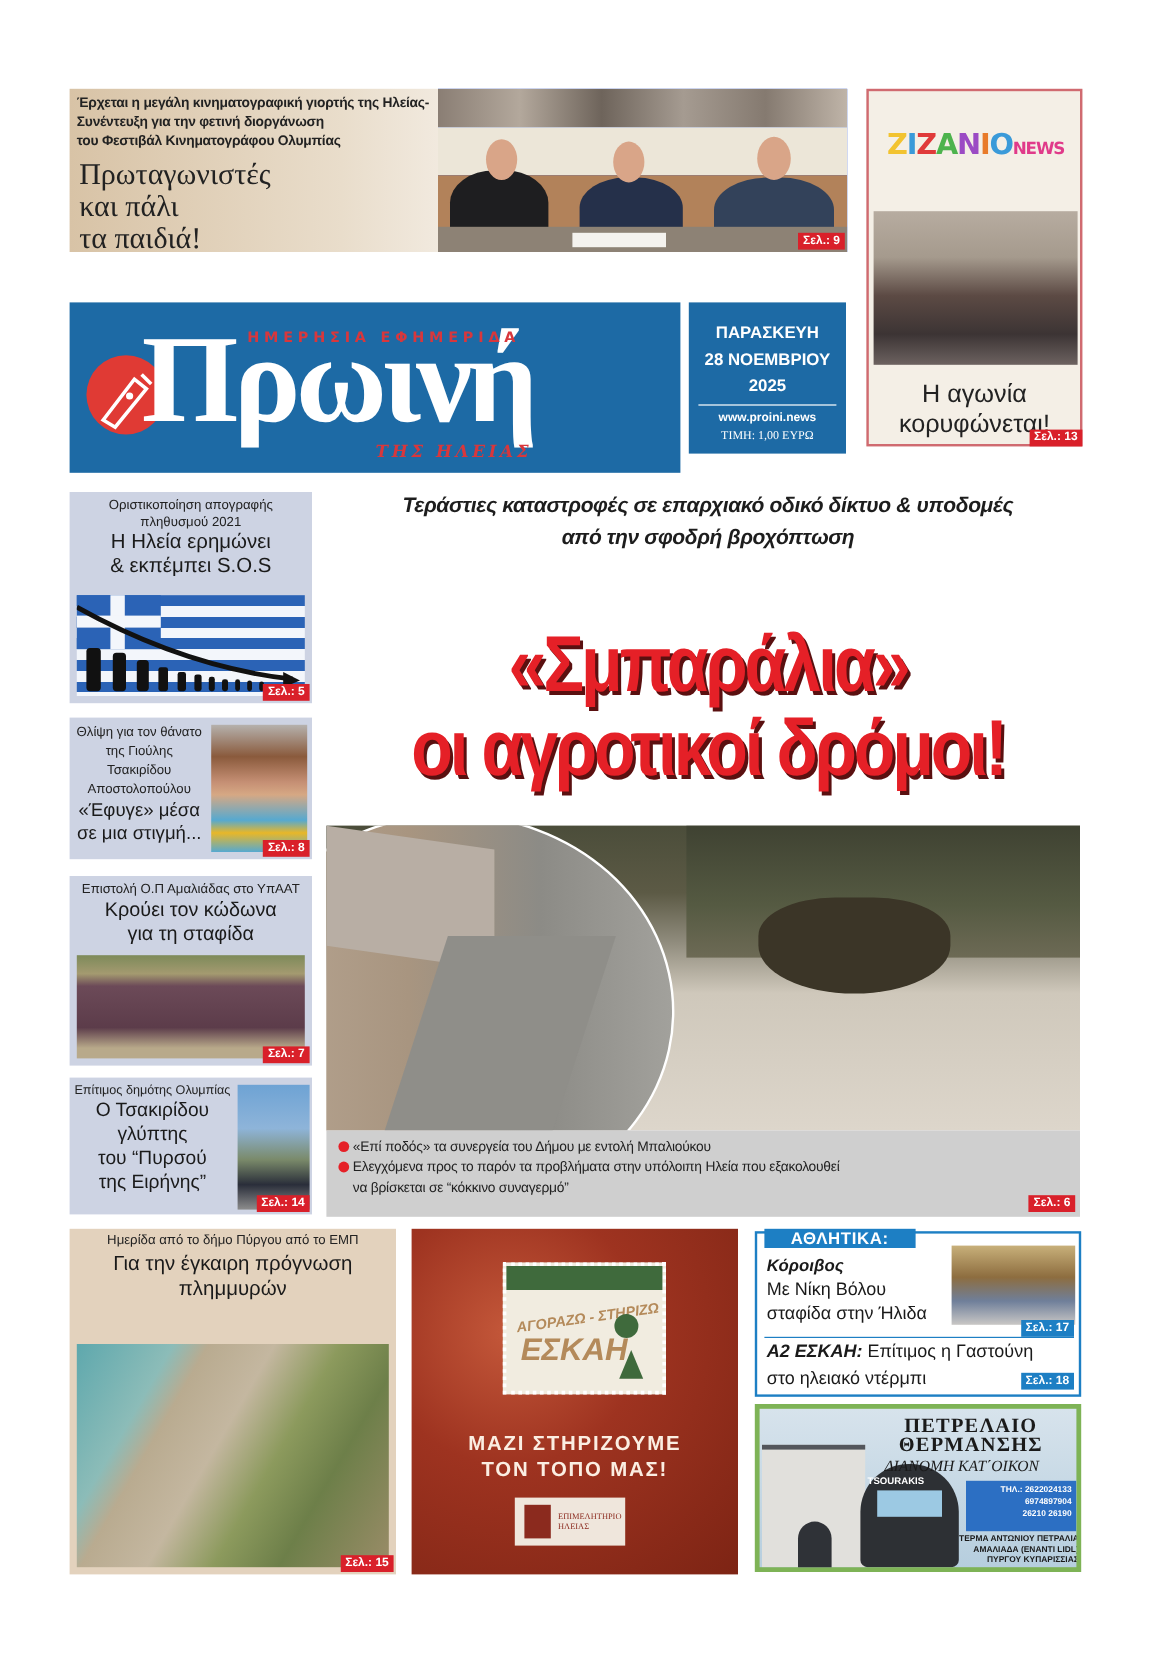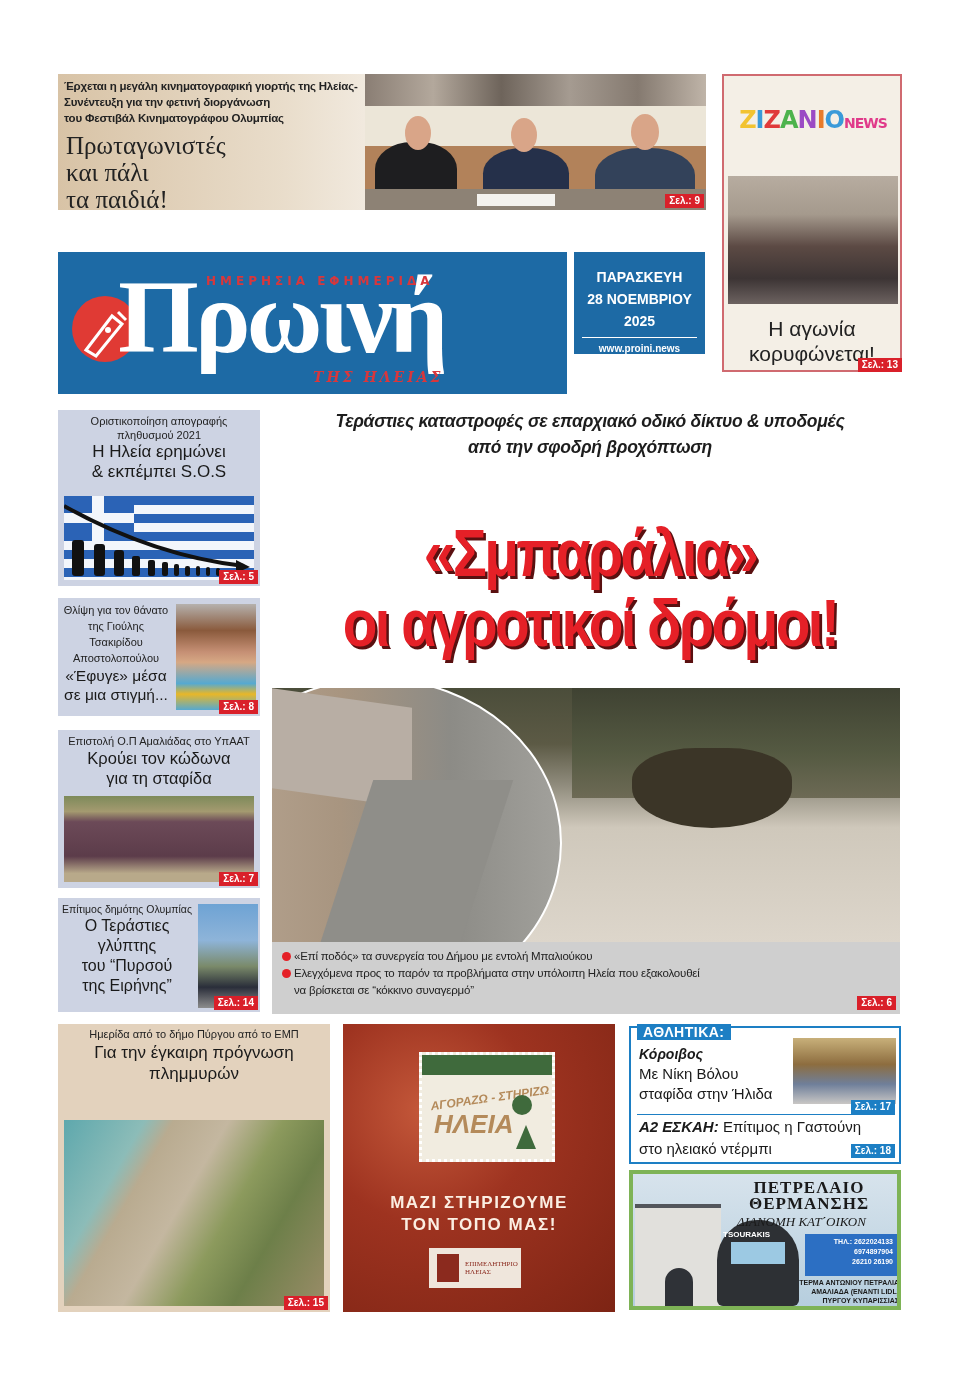--- a/index.html
+++ b/index.html
@@ -26,21 +26,21 @@
   #ziz .logo{position:absolute;left:4px;top:20px;width:170px;height:48px;font-family:"DejaVu Sans",sans-serif;font-weight:bold;font-size:24px;letter-spacing:-1px;text-align:center;line-height:48px}
   #ziz .photo{position:absolute;left:4px;top:100px;width:170px;height:128px;background:linear-gradient(180deg,#b7aca0 0%,#a59a8d 30%,#5c4a44 55%,#3c3434 80%,#6c6260 100%)}
   #ziz .caption{position:absolute;left:0;top:240px;width:100%;text-align:center;font-size:21px;line-height:25px;color:#222}
 
   
   #masthead{left:58px;top:252px;width:509px;height:142px;background:#1d6aa5}
   #masthead .circle{position:absolute;left:14px;top:44px;width:66px;height:66px;border-radius:50%;background:#e03a34}
   #masthead .logo{position:absolute;left:60px;top:10px;font-family:"Liberation Serif",serif;font-weight:bold;font-size:104px;line-height:110px;color:#fff;letter-spacing:-4px}
   #masthead .sub1{position:absolute;left:148px;top:22px;font-family:"DejaVu Sans",sans-serif;font-weight:bold;font-size:12px;letter-spacing:4px;color:#d8373c}
   #masthead .sub2{position:absolute;left:255px;top:117px;font-family:"DejaVu Serif",serif;font-style:italic;font-weight:bold;font-size:14px;letter-spacing:3px;color:#d8373c}
-  #datebox{left:574px;top:252px;width:131px;height:102px;background:#1d6aa5;color:#fff;text-align:center}
+  #datebox{left:574px;top:252px;width:131px;height:126px;background:#1d6aa5;color:#fff;text-align:center}
   #datebox .d{font-family:"Liberation Sans",sans-serif;font-weight:bold;font-size:14px;line-height:22px}
   #datebox hr{border:none;border-top:1.5px solid #fff;margin:5px 8px 4px}
   #datebox .web{font-size:10px;font-weight:bold;line-height:14px}
   #datebox .price{font-family:"Liberation Serif",serif;font-size:10px;line-height:16px}
 
   
   .lbox{position:absolute;left:58px;width:202px;background:#cdd3e3}
   .lbox .k{font-size:11px;line-height:14px;text-align:center;color:#222}
   .lbox .t{font-size:17px;line-height:20px;text-align:center;color:#1a1a1a;font-weight:normal}
 
@@ -65,21 +65,21 @@
   #xmas .stamp{position:absolute;left:76px;top:28px;width:136px;height:110px;background:#f1ece0;border:3px dotted #fff}
   #xmas .stamp .a{position:absolute;left:8px;top:36px;font-size:12px;color:#b48a5a;font-style:italic;font-weight:bold;transform:rotate(-8deg)}
   #xmas .stamp .b{position:absolute;left:12px;top:54px;font-size:26px;color:#b48a5a;font-style:italic;font-weight:bold}
   #xmas .stamp .band{position:absolute;left:0;top:0;width:100%;height:20px;background:#3f6a3c}
   #xmas .slogan{position:absolute;left:0;top:168px;width:100%;text-align:center;color:#fbeee2;font-weight:bold;font-size:17px;line-height:22px;letter-spacing:1.5px}
   #xmas .chamber{position:absolute;left:86px;top:224px;width:92px;height:40px;background:#efe6dc}
   #xmas .chamber .ic{position:absolute;left:8px;top:6px;width:22px;height:28px;background:#8b2a1e}
   #xmas .chamber .lt{position:absolute;left:36px;top:12px;font-family:"Liberation Serif",serif;font-size:7px;line-height:8px;color:#8b2a1e}
 
   #sports{left:629px;top:1026px;width:272px;height:138px;border:2px solid #1d7fc4;background:#fff}
-  #sports .label{position:absolute;left:6px;top:-4px;background:#1d7fc4;color:#fff;font-weight:bold;font-size:14px;line-height:16px;padding:0 6px;letter-spacing:0.5px}
+  #sports .label{position:absolute;left:6px;top:-4px;background:#1d7fc4;color:#fff;font-weight:bold;font-size:14px;line-height:16px;padding:0 22px;letter-spacing:0.5px}
   #sports .it1{position:absolute;left:8px;top:16px;font-size:15px;line-height:20px}
   #sports .it1 i{font-weight:bold;font-size:14px}
   #sports .photo{position:absolute;left:162px;top:10px;width:103px;height:66px;background:linear-gradient(180deg,#c8b07a 0%,#8d6d3f 40%,#6f7f9a 70%,#c9c7c5 100%)}
   #sports hr{position:absolute;left:6px;top:86px;width:258px;border:none;border-top:1.5px solid #1d7fc4}
   #sports .it2{position:absolute;left:8px;top:88px;font-size:15px;line-height:22px}
   #sports .it2 i{font-weight:bold}
 
   #oil{left:629px;top:1170px;width:272px;height:140px;background:#7eb356;padding:4px}
   #oil .in{position:relative;width:100%;height:100%;background:linear-gradient(180deg,#d7e3ec 0%,#b6cede 100%);overflow:hidden}
   #oil .house{position:absolute;left:2px;top:30px;width:86px;height:102px;background:#e1e0dc;border-top:4px solid #53565c}
@@ -213,21 +213,21 @@
     <div>για τη σταφίδα</div>
   </div>
   <div class="abs" style="left:6px;top:66px;width:190px;height:86px;background:linear-gradient(180deg,#7d8a5a 0%,#a49a70 18%,#6c4a58 30%,#5c3c4a 70%,#b8a98a 90%)"></div>
   <span class="pg" style="right:2px;bottom:2px">Σελ.: 7</span>
 </div>
 
 <div class="lbox" style="top:898px;height:114px">
   <div class="abs" style="left:2px;top:4px;width:134px">
     <div class="k" style="font-size:10.5px">Επίτιμος δημότης Ολυμπίας</div>
     <div class="t" style="font-size:16px;line-height:20px">
-      <div>Ο Τεράστιες</div>
+      <div>Ο Τσακιρίδου</div>
       <div>γλύπτης</div>
       <div>του “Πυρσού</div>
       <div>της Ειρήνης”</div>
     </div>
   </div>
   <div class="abs" style="left:140px;top:6px;width:60px;height:104px;background:linear-gradient(180deg,#6ea3d4 0%,#8eb4d9 35%,#7a8a6a 60%,#2a2e3a 80%,#8c8c8c 100%)"></div>
   <span class="pg" style="right:2px;bottom:2px">Σελ.: 14</span>
 </div>
 
 <div id="lead-kicker" class="abs">
@@ -260,21 +260,21 @@
     <div>πλημμυρών</div>
   </div>
   <div class="photo"></div>
   <span class="pg" style="right:2px;bottom:2px">Σελ.: 15</span>
 </div>
 
 <div id="xmas" class="abs">
   <div class="stamp">
     <div class="band"></div>
     <div class="a">ΑΓΟΡΑΖΩ - ΣΤΗΡΙΖΩ</div>
-    <div class="b">ΗΛΕΙΑ</div>
+    <div class="b">ΕΣΚΑΗ</div>
     <svg class="abs" style="left:84px;top:34px" width="40" height="64">
         <circle cx="16" cy="16" r="10" fill="#3f6a3c"></circle>
         <polygon points="20,36 30,60 10,60" fill="#3f6a3c"></polygon>
       </svg>
   </div>
   <div class="slogan">
     <div>ΜΑΖΙ ΣΤΗΡΙΖΟΥΜΕ</div>
     <div>ΤΟΝ ΤΟΠΟ ΜΑΣ!</div>
   </div>
   <div class="chamber">

